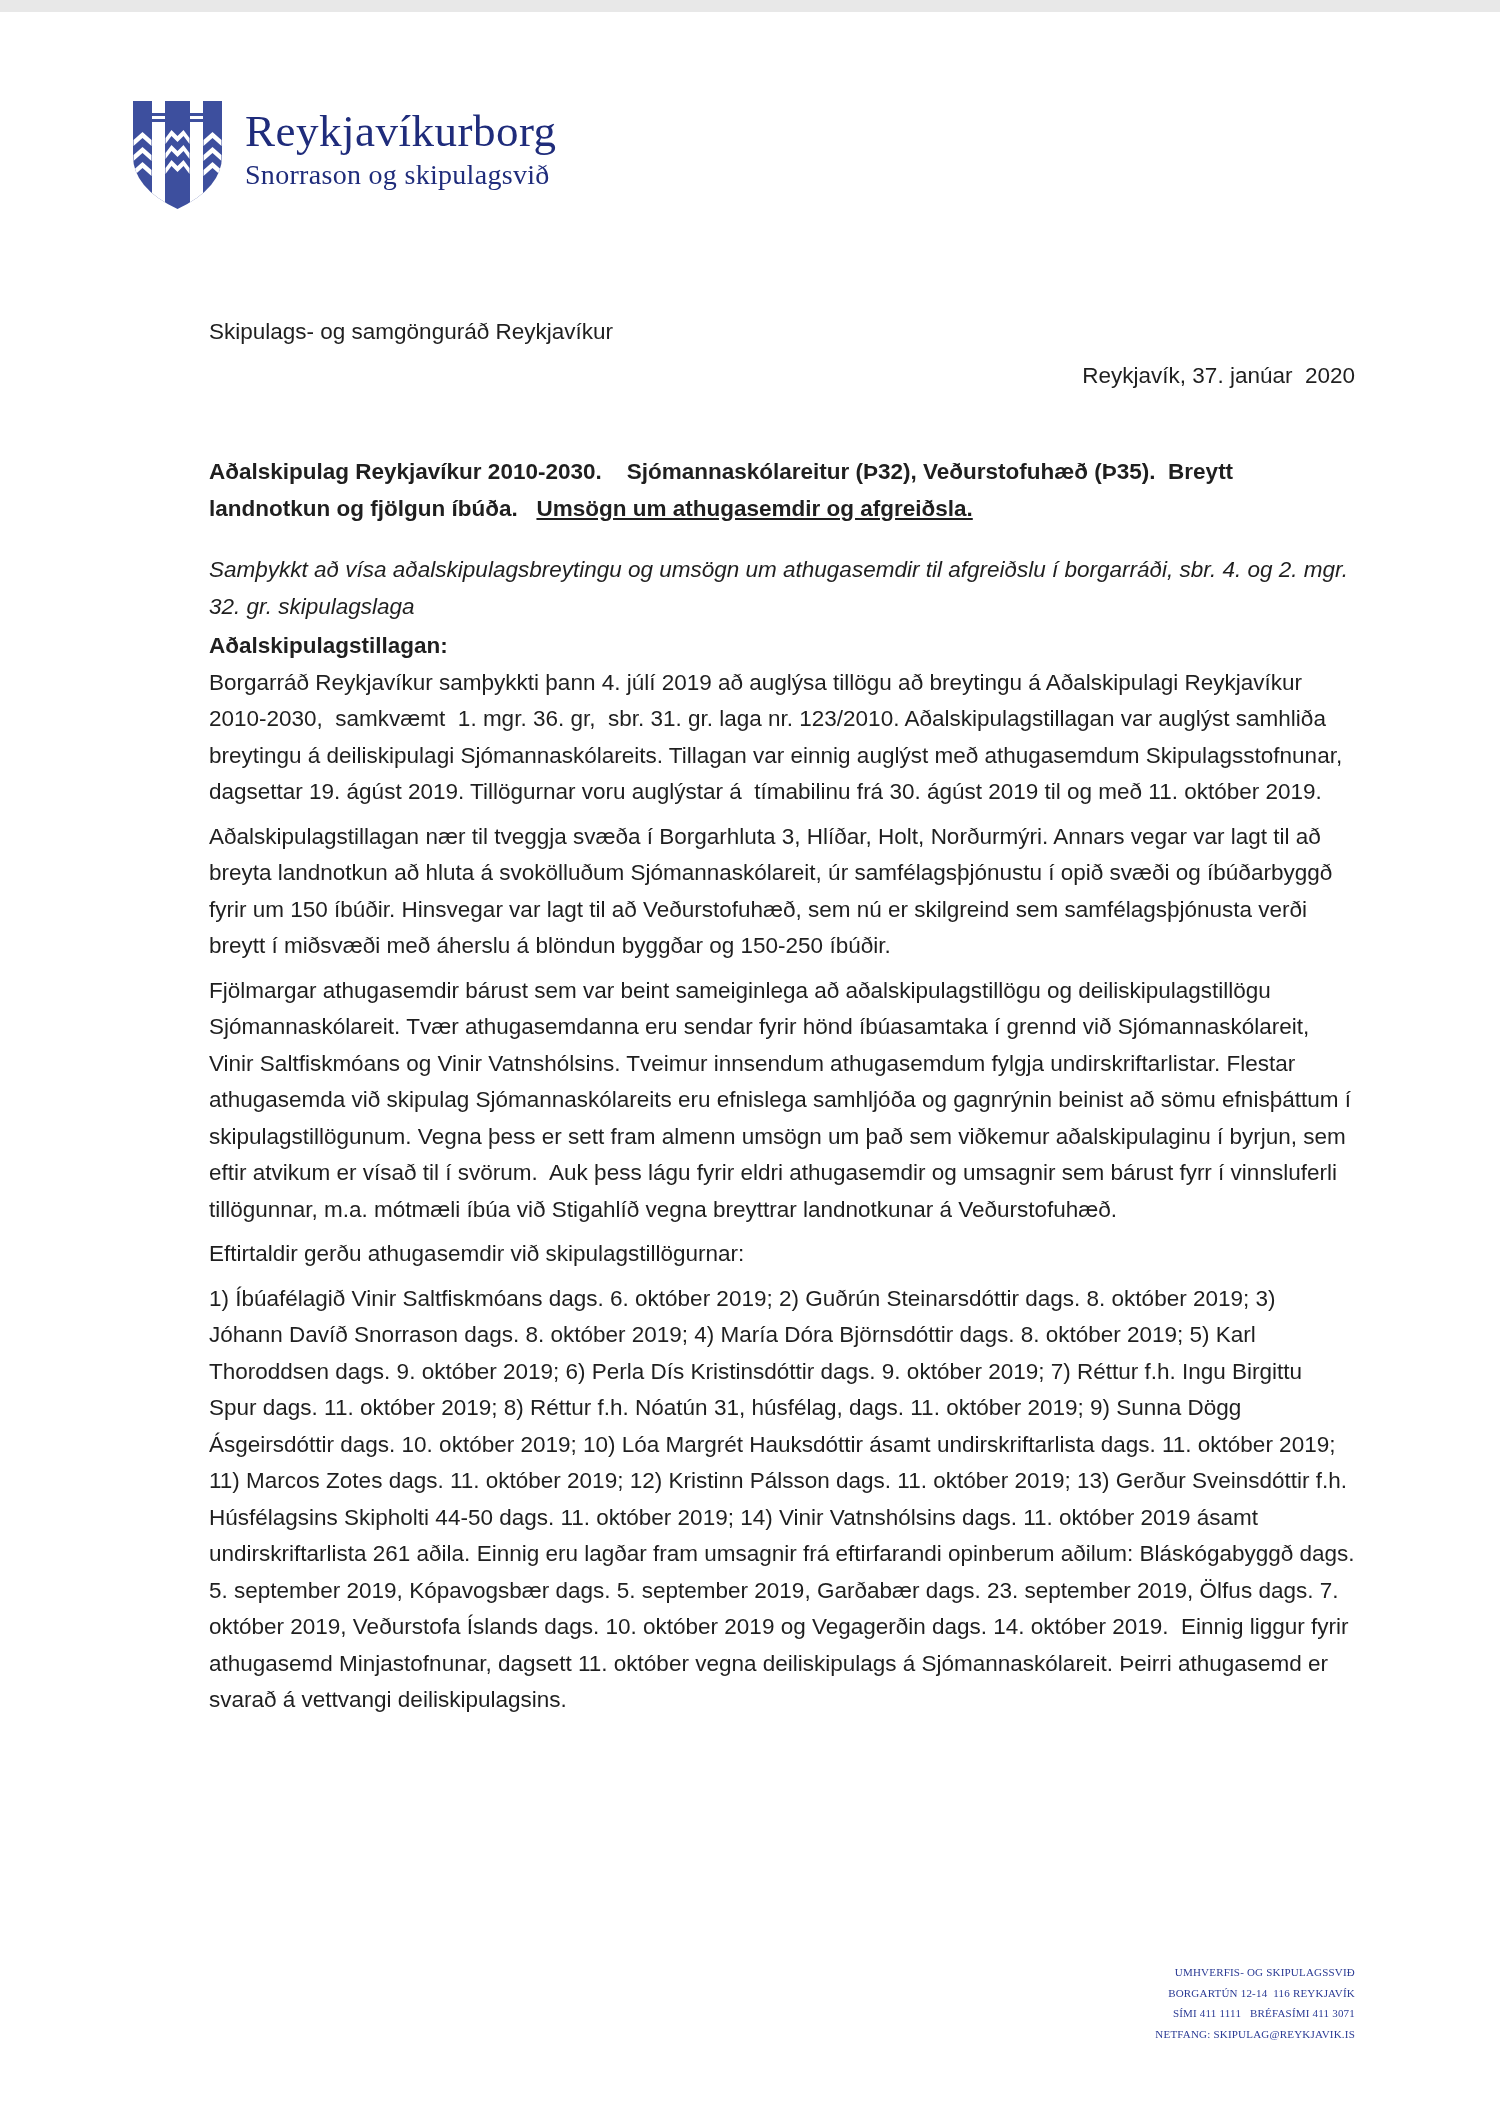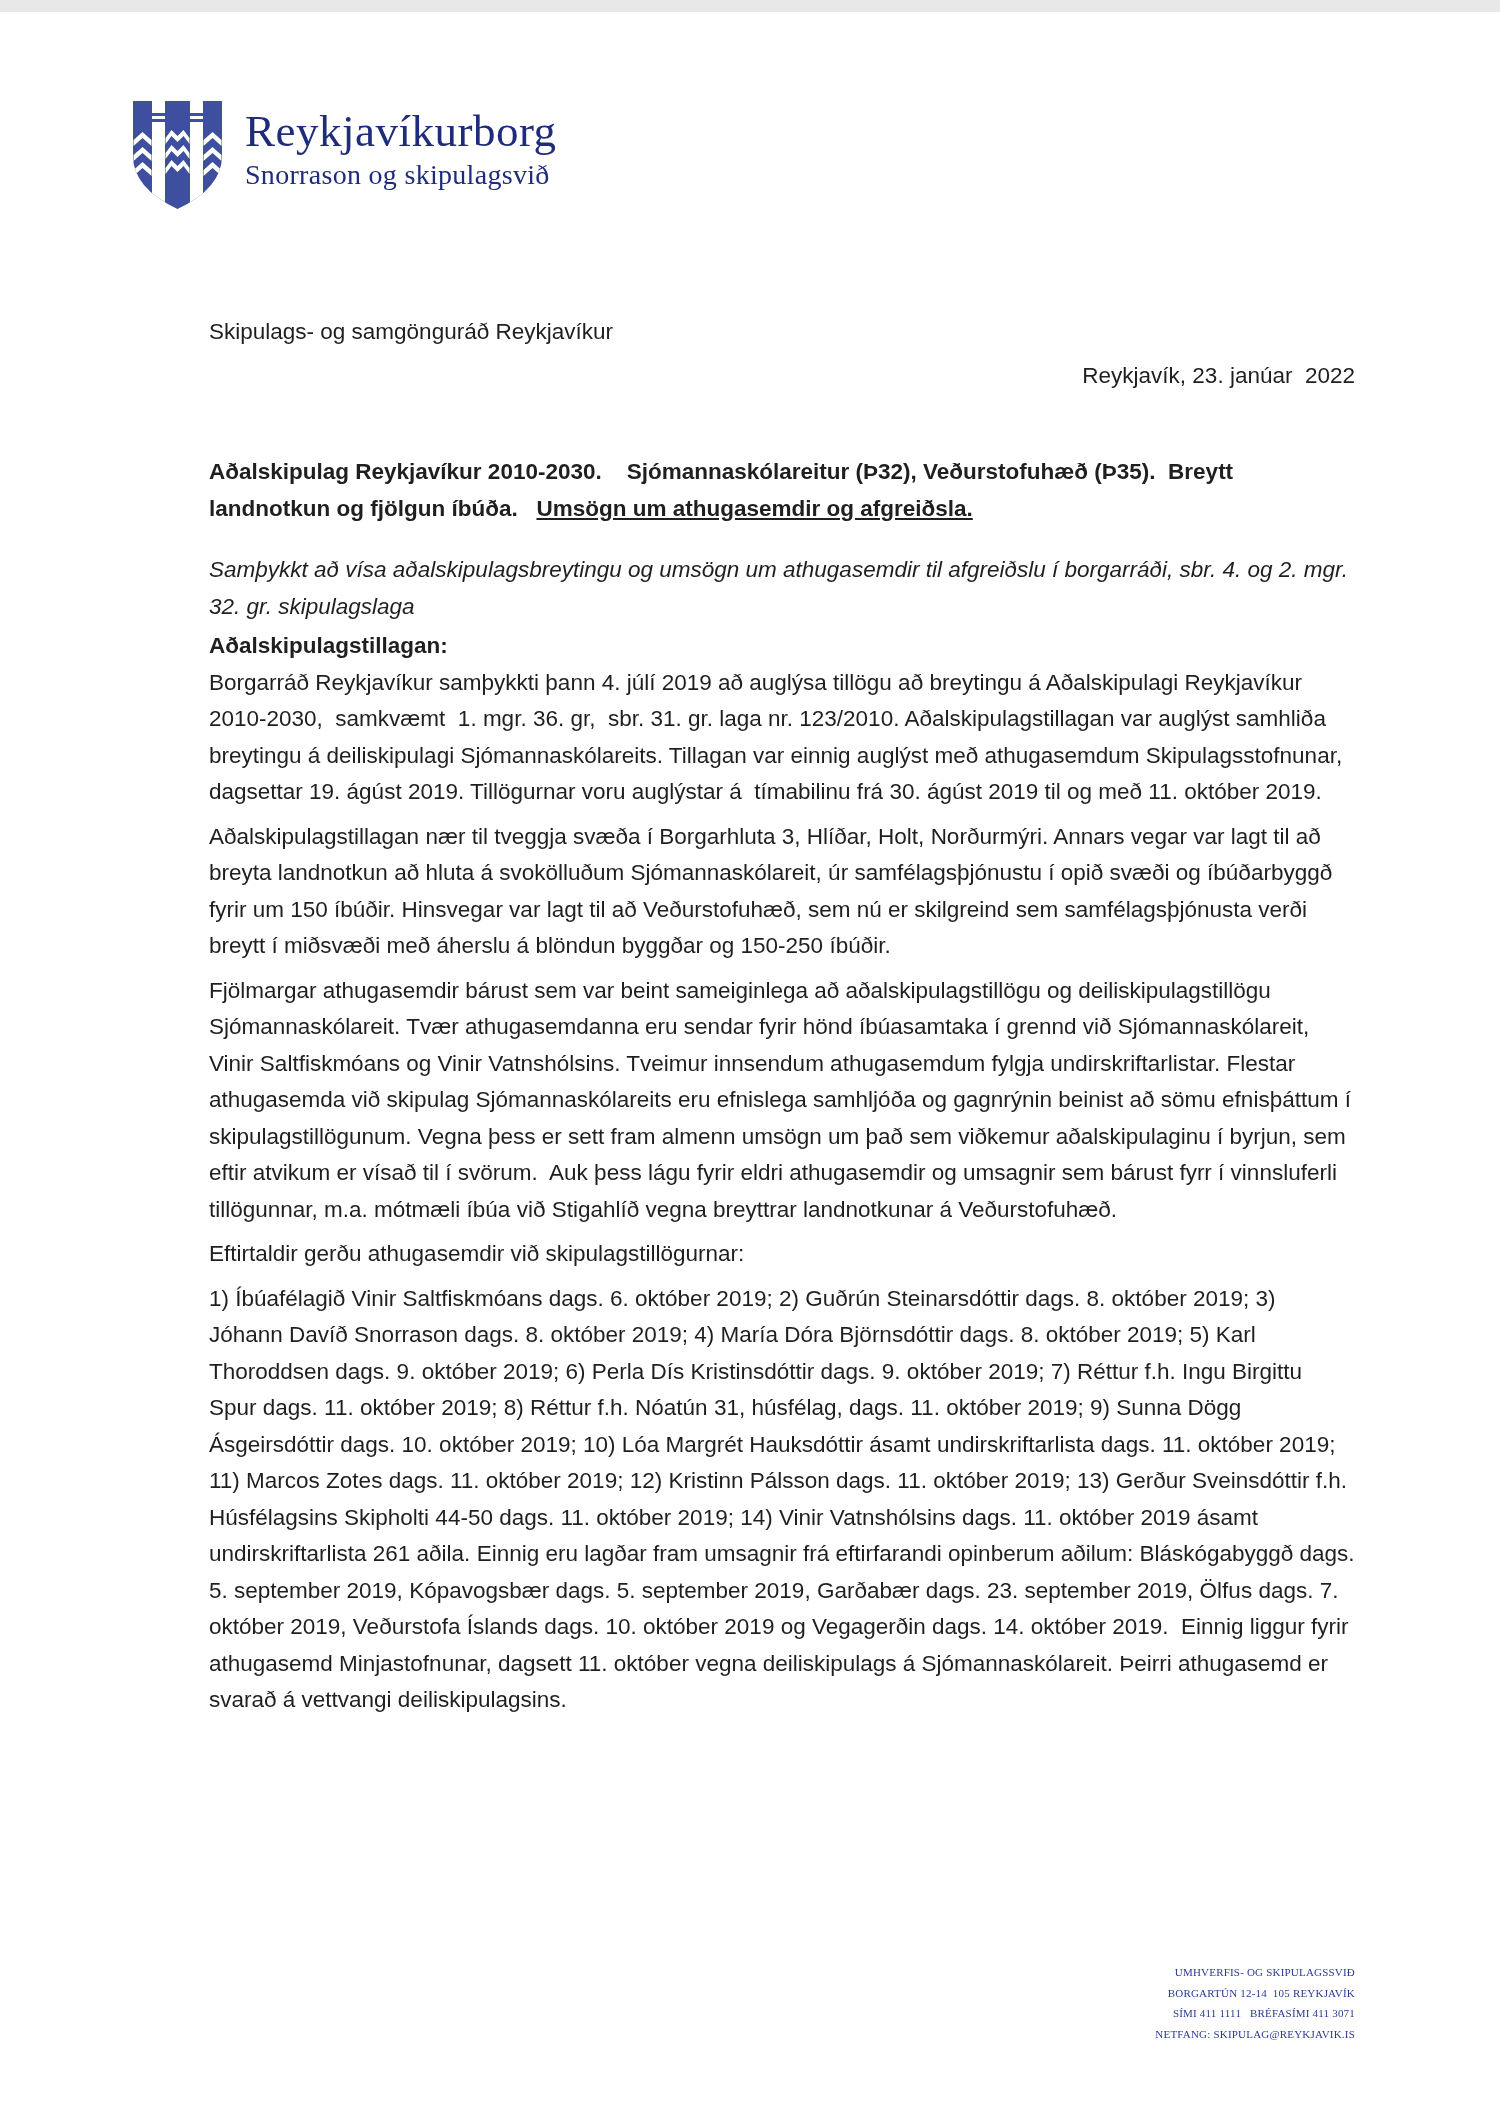--- a/index.html
+++ b/index.html
@@ -98,36 +98,36 @@
       </g>
     </svg>
     <div class="logo-text">
       <div class="org-name">Reykjavíkurborg</div>
       <div class="org-division">Snorrason og skipulagsvið</div>
     </div>
   </div>
 
   <div class="content">
     <div class="recipient">Skipulags- og samgönguráð Reykjavíkur</div>
-    <div class="dateline">Reykjavík, 23. janúar  2022</div>
+    <div class="dateline">Reykjavík, 37. janúar  2020</div>
 
     <p class="subject"><span>Aðalskipulag Reykjavíkur 2010-2030.    Sjómannaskólareitur (Þ32), Veðurstofuhæð (Þ35).  Breytt landnotkun og fjölgun íbúða.   </span><span class="u">Umsögn um athugasemdir og afgreiðsla.</span></p>
 
     <p class="resolution">Samþykkt að vísa aðalskipulagsbreytingu og umsögn um athugasemdir til afgreiðslu í borgarráði, sbr. 4. og 2. mgr. 32. gr. skipulagslaga</p>
 
     <p class="section-heading">Aðalskipulagstillagan:</p>
 
     <p class="body-par">Borgarráð Reykjavíkur samþykkti þann 4. júlí 2019 að auglýsa tillögu að breytingu á Aðalskipulagi Reykjavíkur 2010-2030,  samkvæmt  1. mgr. 36. gr,  sbr. 31. gr. laga nr. 123/2010. Aðalskipulagstillagan var auglýst samhliða breytingu á deiliskipulagi Sjómannaskólareits. Tillagan var einnig auglýst með athugasemdum Skipulagsstofnunar, dagsettar 19. ágúst 2019. Tillögurnar voru auglýstar á  tímabilinu frá 30. ágúst 2019 til og með 11. október 2019.</p>
     <p class="body-par">Aðalskipulagstillagan nær til tveggja svæða í Borgarhluta 3, Hlíðar, Holt, Norðurmýri. Annars vegar var lagt til að breyta landnotkun að hluta á svokölluðum Sjómannaskólareit, úr samfélagsþjónustu í opið svæði og íbúðarbyggð fyrir um 150 íbúðir. Hinsvegar var lagt til að Veðurstofuhæð, sem nú er skilgreind sem samfélagsþjónusta verði breytt í miðsvæði með áherslu á blöndun byggðar og 150-250 íbúðir.</p>
     <p class="body-par">Fjölmargar athugasemdir bárust sem var beint sameiginlega að aðalskipulagstillögu og deiliskipulagstillögu Sjómannaskólareit. Tvær athugasemdanna eru sendar fyrir hönd íbúasamtaka í grennd við Sjómannaskólareit, Vinir Saltfiskmóans og Vinir Vatnshólsins. Tveimur innsendum athugasemdum fylgja undirskriftarlistar. Flestar athugasemda við skipulag Sjómannaskólareits eru efnislega samhljóða og gagnrýnin beinist að sömu efnisþáttum í skipulagstillögunum. Vegna þess er sett fram almenn umsögn um það sem viðkemur aðalskipulaginu í byrjun, sem eftir atvikum er vísað til í svörum.  Auk þess lágu fyrir eldri athugasemdir og umsagnir sem bárust fyrr í vinnsluferli tillögunnar, m.a. mótmæli íbúa við Stigahlíð vegna breyttrar landnotkunar á Veðurstofuhæð.</p>
 
     <p class="list-intro">Eftirtaldir gerðu athugasemdir við skipulagstillögurnar:</p>
     <p class="list-par">1) Íbúafélagið Vinir Saltfiskmóans dags. 6. október 2019; 2) Guðrún Steinarsdóttir dags. 8. október 2019; 3) Jóhann Davíð Snorrason dags. 8. október 2019; 4) María Dóra Björnsdóttir dags. 8. október 2019; 5) Karl Thoroddsen dags. 9. október 2019; 6) Perla Dís Kristinsdóttir dags. 9. október 2019; 7) Réttur f.h. Ingu Birgittu Spur dags. 11. október 2019; 8) Réttur f.h. Nóatún 31, húsfélag, dags. 11. október 2019; 9) Sunna Dögg Ásgeirsdóttir dags. 10. október 2019; 10) Lóa Margrét Hauksdóttir ásamt undirskriftarlista dags. 11. október 2019; 11) Marcos Zotes dags. 11. október 2019; 12) Kristinn Pálsson dags. 11. október 2019; 13) Gerður Sveinsdóttir f.h. Húsfélagsins Skipholti 44-50 dags. 11. október 2019; 14) Vinir Vatnshólsins dags. 11. október 2019 ásamt undirskriftarlista 261 aðila. Einnig eru lagðar fram umsagnir frá eftirfarandi opinberum aðilum: Bláskógabyggð dags. 5. september 2019, Kópavogsbær dags. 5. september 2019, Garðabær dags. 23. september 2019, Ölfus dags. 7. október 2019, Veðurstofa Íslands dags. 10. október 2019 og Vegagerðin dags. 14. október 2019.  Einnig liggur fyrir athugasemd Minjastofnunar, dagsett 11. október vegna deiliskipulags á Sjómannaskólareit. Þeirri athugasemd er svarað á vettvangi deiliskipulagsins.</p>
   </div>
 
   <div class="footer">
     <div>UMHVERFIS- OG SKIPULAGSSVIÐ</div>
-    <div>BORGARTÚN 12-14  105 REYKJAVÍK</div>
+    <div>BORGARTÚN 12-14  116 REYKJAVÍK</div>
     <div>SÍMI 411 1111   BRÉFASÍMI 411 3071</div>
     <div>NETFANG: SKIPULAG@REYKJAVIK.IS</div>
   </div>
 
 </div>
 
 </body></html>

